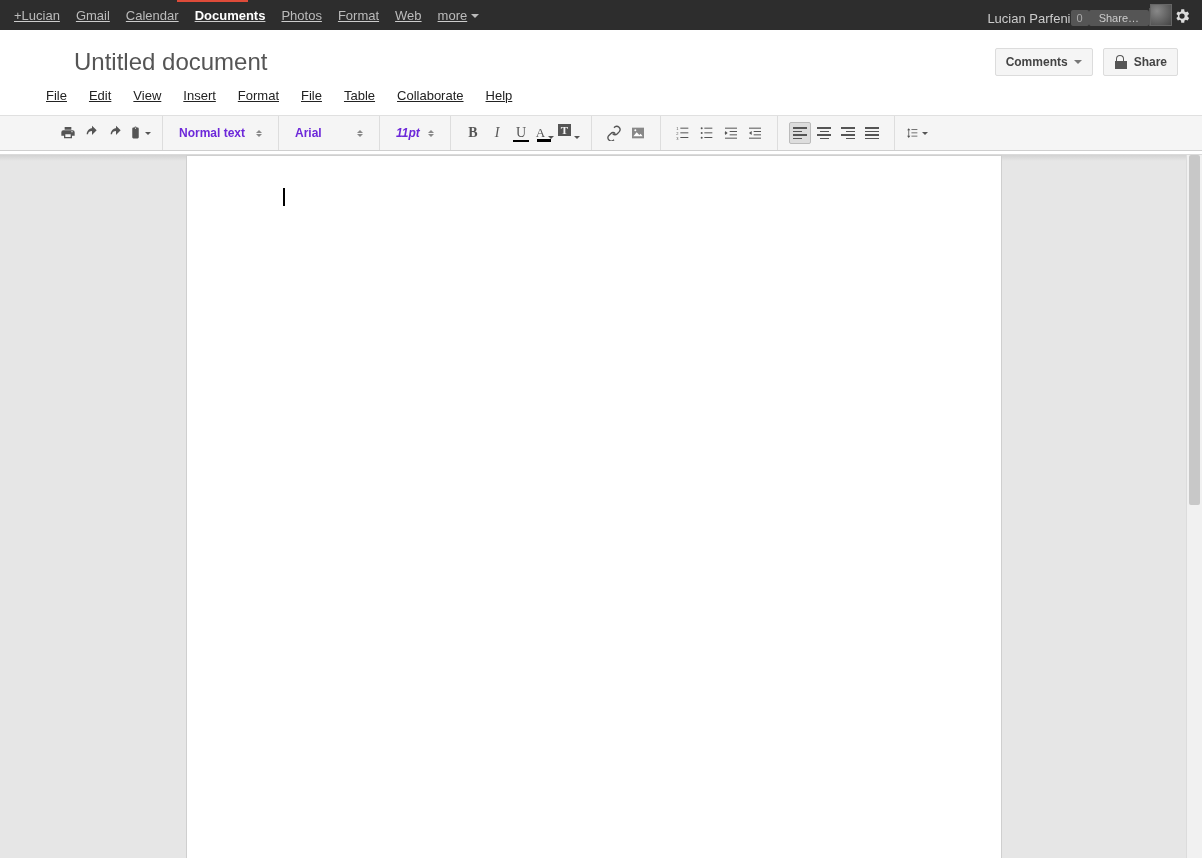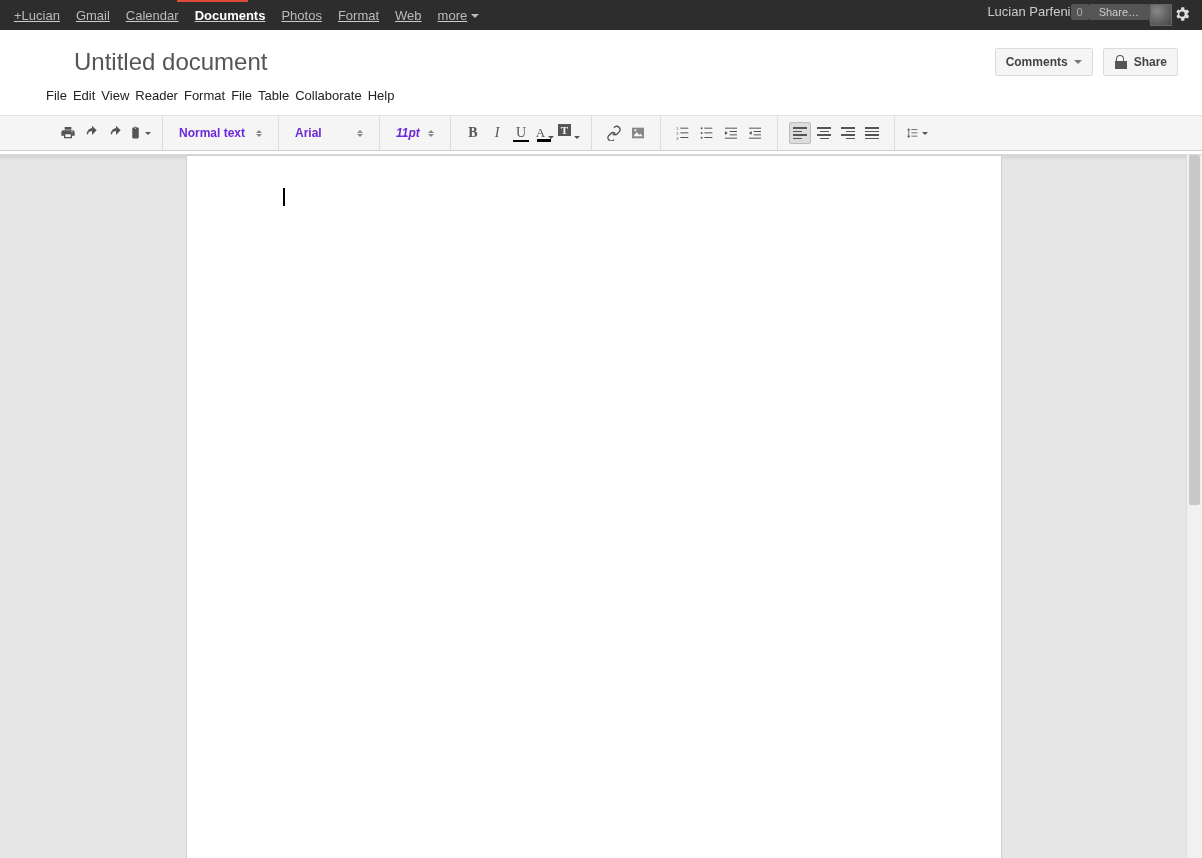--- a/index.html
+++ b/index.html
@@ -7,42 +7,42 @@
          width: 1202px; height: 858px; overflow: hidden; position: relative; }
 
   
   .gbar { height: 30px; background: #2d2d2d; color: #ccc; display: flex; align-items: center;
           padding: 0 10px 0 6px; position: relative; }
   .gbar .red-indicator { position: absolute; top: 0; left: 177px; width: 71px; height: 2px; background: #dd4b39; }
   .gbar-left { display: flex; align-items: center; text-decoration: underline; }
   .gbar-left a { color: #bbb; text-decoration: none; margin: 0 8px; font-size: 13px; cursor: pointer; }
   .gbar-left a.active { color: #fff; font-weight: bold; }
   .gbar-left .more-caret { display:inline-block; width:0;height:0;border-left:4px solid transparent;border-right:4px solid transparent;border-top:4px solid #bbb; margin-left:4px; vertical-align: middle;}
-  .gbar-right { margin-left: auto; display: flex; align-items: flex-start; gap: 0; }
+  .gbar-right { margin-left: auto; display: flex; align-items: flex-end; gap: 0; }
   .gbar-right .username { color: #ccc; font-size: 13px; }
   .gbar-right .notif { background: #555; color: #aaa; font-size: 11px; padding: 2px 6px; border-radius: 2px;}
   .gbar-right .share-mini { background: #555; color: #ccc; font-size: 11px; padding: 2px 10px; border-radius: 2px;}
   .gbar-right .sep { width:1px; height:18px; background:#555; }
   .gbar-right .avatar { width:22px; height:22px; background: radial-gradient(circle at 30% 30%, #888, #444); border:1px solid #666;}
   .gbar-right .gear { width:20px; height:20px; color:#ccc; display:flex; align-items:center; justify-content:center;}
   .gbar-right .gear svg { width:18px; height:18px; fill:#ddd; }
 
   
   .titlebar { display:flex; align-items:center; padding: 18px 24px 8px 46px; margin-left: 28px; }
   .doc-title { font-size: 24px; color:#555; flex: 0 0 auto; font-family: Arial, sans-serif;}
   .title-actions { margin-left:auto; display:flex; gap:10px; }
   .btn { background:#f5f5f5; border:1px solid #dcdcdc; color:#444; font-size:12px;
          padding:6px 10px; border-radius:2px; display:flex; align-items:center; gap:6px; cursor:pointer; font-weight:bold;}
   .caret { display:inline-block;width:0;height:0;border-left:4px solid transparent;border-right:4px solid transparent;border-top:4px solid #777;}
   .lock-wrap { position:relative; width:14px; height:14px; display:inline-flex; align-items:flex-end; justify-content:center;}
   .lock-wrap .arc{position:absolute;top:0;left:2px;width:8px;height:6px;border:1.6px solid #555;border-bottom:none;border-radius:5px 5px 0 0;}
   .lock-wrap .body{width:12px;height:8px;background:#555;}
 
   
-  .menubar { display:flex; gap:6px; padding: 4px 0 12px 46px; font-size:13px; color:#222;}
+  .menubar { display:flex; gap:22px; padding: 4px 0 12px 46px; font-size:13px; color:#222;text-decoration:underline;}
   .menubar span { cursor:pointer; }
 
   
   .toolbar { height:36px; border-top:1px solid #e0e0e0; border-bottom:1px solid #cfcfcf;
              background:#f5f5f5; display:flex; align-items:center; padding:0 0 0 46px; gap:0;}
   .tseg { display:flex; align-items:center; height:100%; padding:0 10px; border-right:1px solid #ddd;}
   .tseg:last-child { border-right:none; padding-right:0;}
   .ticon { width:22px; height:22px; display:flex; align-items:center; justify-content:center;
            color:#555; cursor:pointer; border-radius:2px; margin:0 1px;}
   .ticon.active { background:#ddd; border:1px solid #bbb; }
@@ -119,21 +119,21 @@
         </span>
       <span>Share</span>
     </div>
   </div>
 </div>
 
 <div class="menubar">
   <span>File</span>
   <span>Edit</span>
   <span>View</span>
-  <span>Reader</span>
+  <span>Insert</span>
   <span>Format</span>
   <span>File</span>
   <span>Table</span>
   <span>Collaborate</span>
   <span>Help</span>
 </div>
 
 <div class="toolbar">
 
   <div class="tseg">

